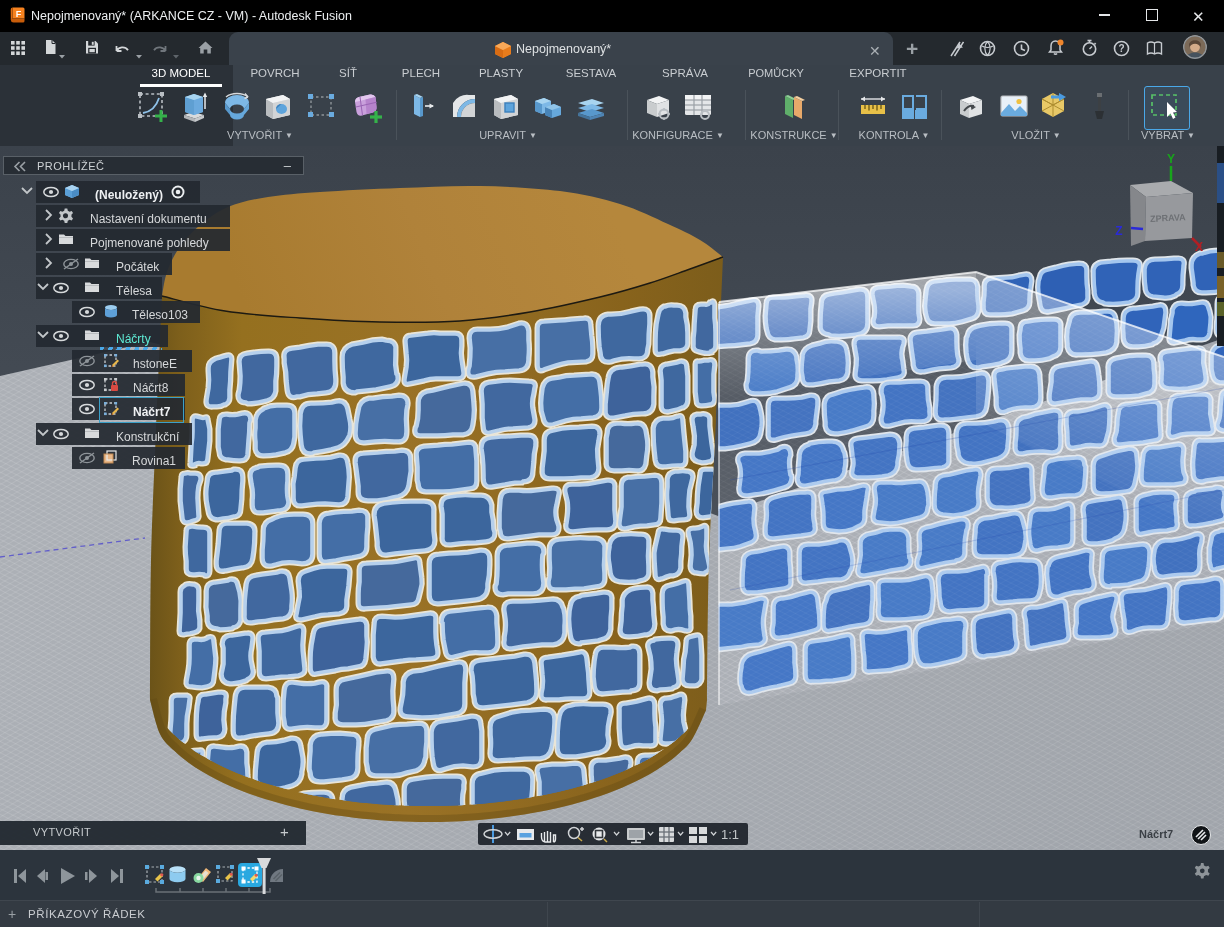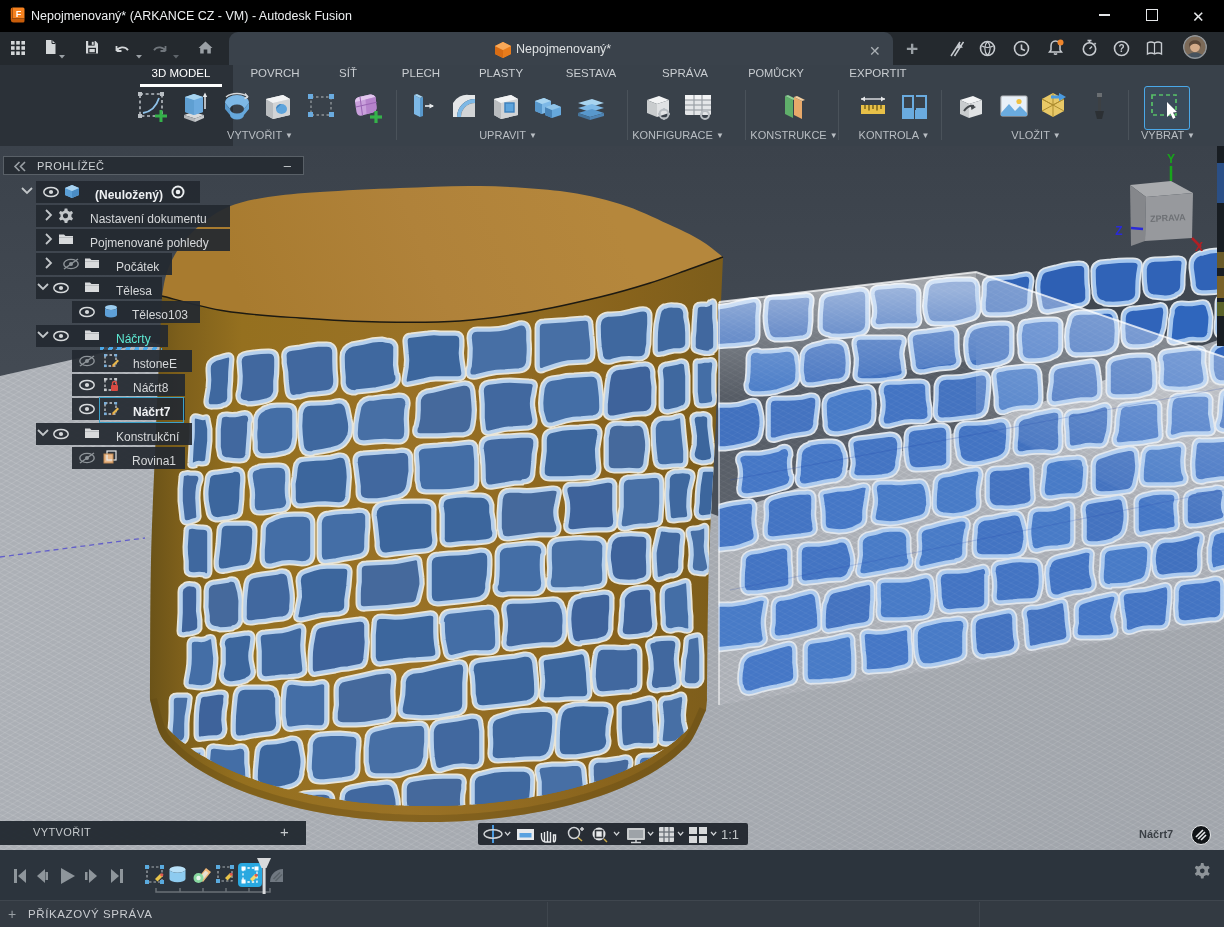--- a/index.html
+++ b/index.html
@@ -1112,17 +1112,17 @@
 <rect x="262.6" y="18" width="3" height="26" fill="#d8dadc"></rect>
 <path d="M270 32 A13 13 0 0 1 283 19 L283 32 Z" fill="#788088" opacity="0.9"></path>
 <path d="M273.5 29 L280 22.5 M275.5 31 L282 24.5" stroke="#5a6268" stroke-width="1.5"></path>
 </svg>
 <div style="position:absolute;left:1193px;top:13px"><svg width="18" height="16" viewBox="0 0 18 16" style="">
           <path d="M8 0 L10.5 0 L11 2.5 A6 6 0 0 1 13 3.6 L15.4 2.7 L16.7 4.9 L14.9 6.6 A6 6 0 0 1 14.9 8.9 L16.7 10.6 L15.4 12.8 L13 11.9 A6 6 0 0 1 11 13 L10.5 15.5 L8 15.5 L7.5 13 A6 6 0 0 1 5.5 11.9 L3.1 12.8 L1.8 10.6 L3.6 8.9 A6 6 0 0 1 3.6 6.6 L1.8 4.9 L3.1 2.7 L5.5 3.6 A6 6 0 0 1 7.5 2.5 Z M9.2 5.4 A2.4 2.4 0 1 0 9.3 10.2 A2.4 2.4 0 0 0 9.2 5.4" fill="#8e9499" fill-rule="evenodd"></path>
         </svg></div>
 </div>
 <div style="position:absolute;left:0;top:900px;width:1224px;height:27px;background:#333a42;border-top:1px solid #3f464e;box-sizing:border-box">
 <span style="position:absolute;left:8px;top:5px;font-size:14px;color:#9aa0a5">+</span>
-<span style="position:absolute;left:28px;top:7px;font-size:11.5px;color:#c9ccd0;letter-spacing:0.6px">PŘÍKAZOVÝ SPRÁVA</span>
+<span style="position:absolute;left:28px;top:7px;font-size:11.5px;color:#c9ccd0;letter-spacing:0.6px">PŘÍKAZOVÝ ŘÁDEK</span>
 <div style="position:absolute;left:547px;top:1px;width:1px;height:26px;background:#3f464e"></div>
 <div style="position:absolute;left:979px;top:1px;width:1px;height:26px;background:#3f464e"></div>
 </div>
 
 </div>
 </body></html>

